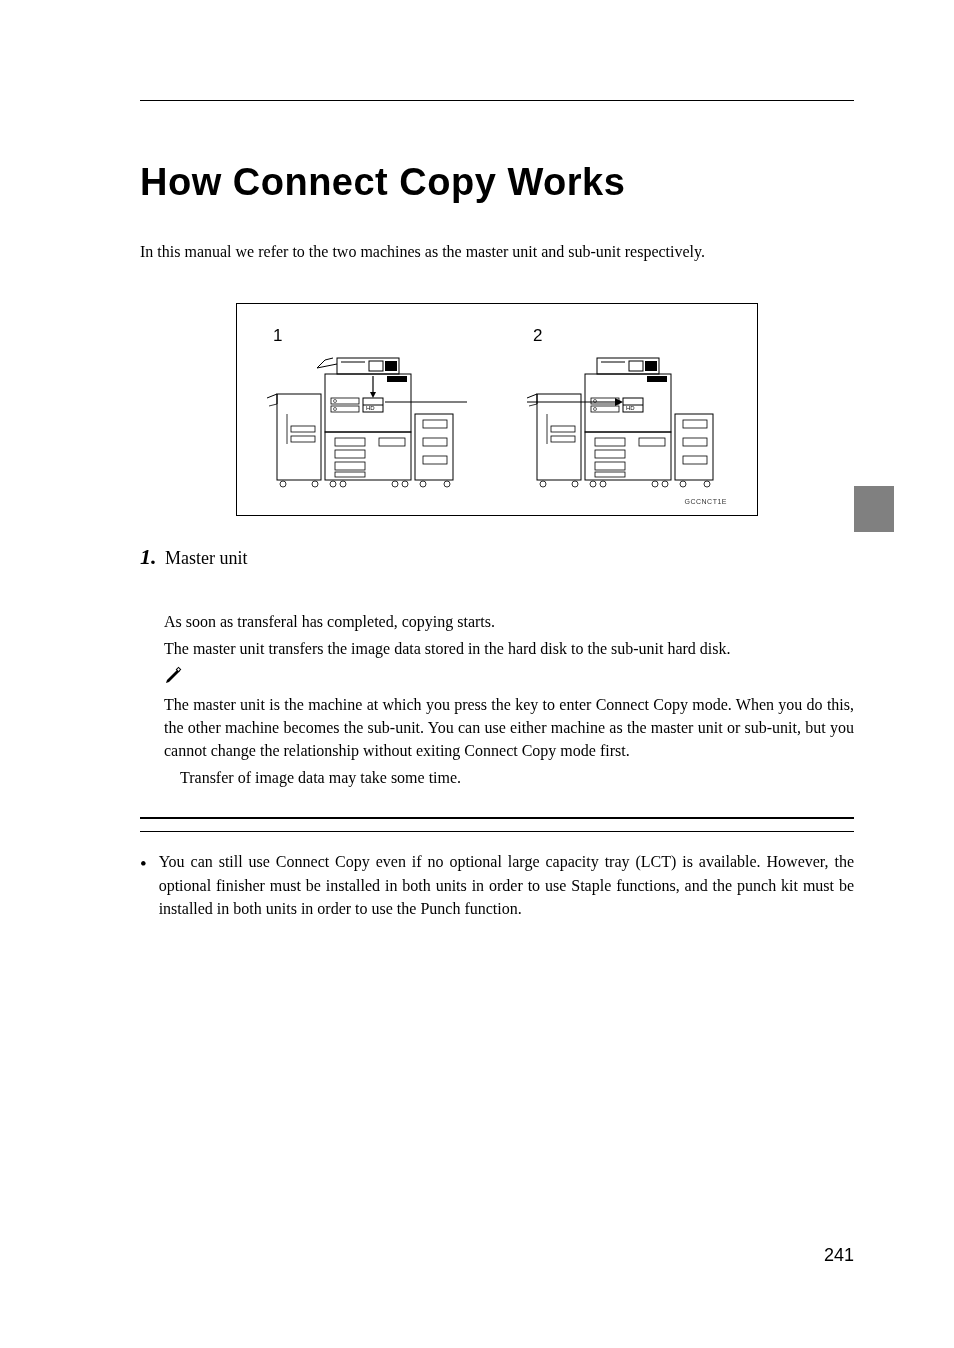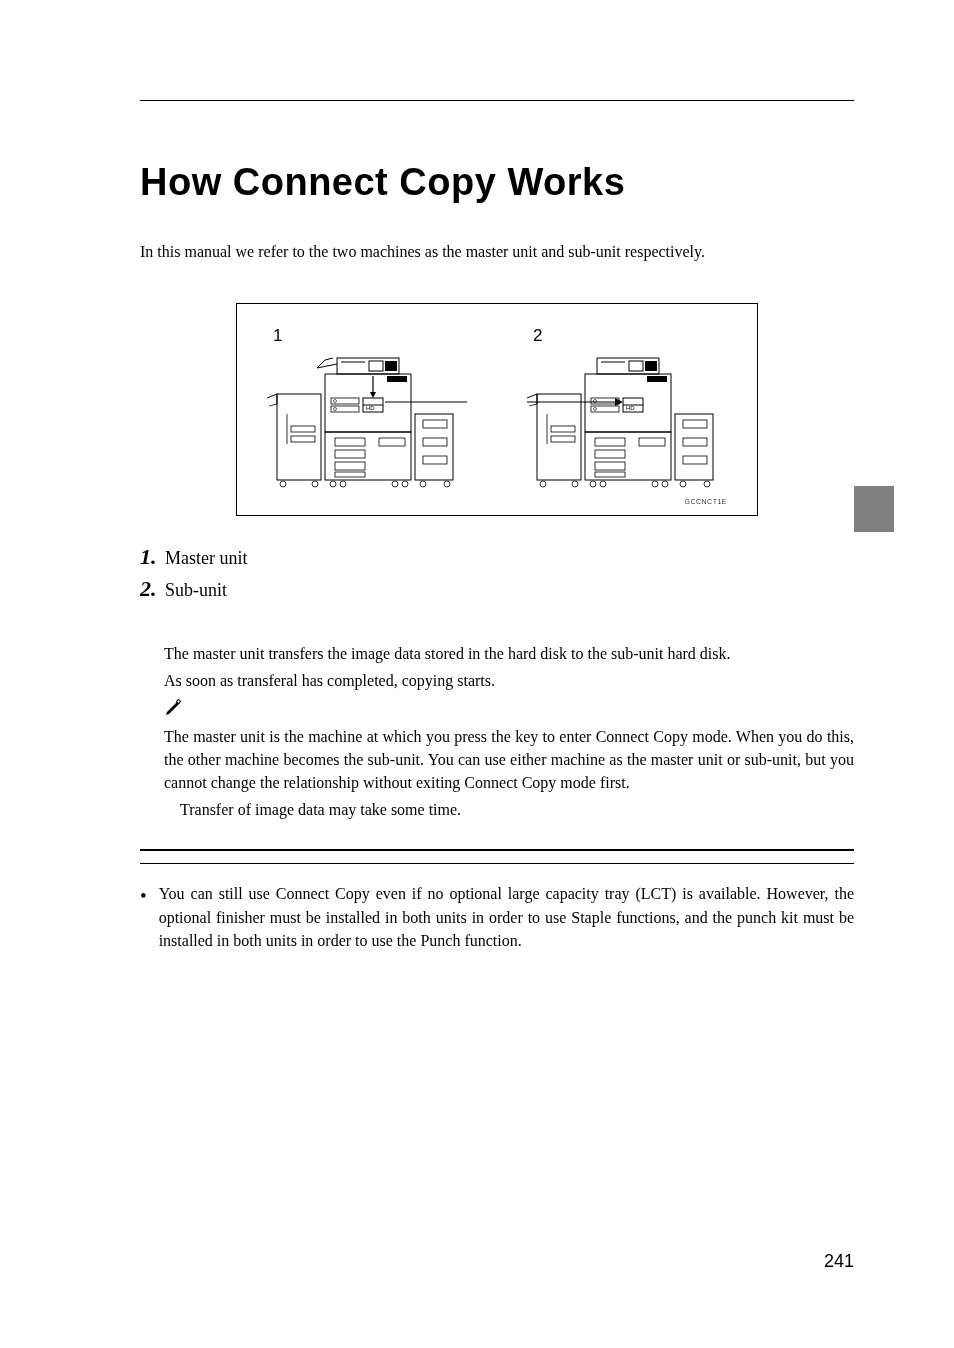--- a/index.html
+++ b/index.html
@@ -22,21 +22,21 @@
   .legend-label { font-weight: 400; }
   .section-block { margin-left: 24px; margin-bottom: 28px; }
   .para { margin-bottom: 4px; }
   .note-icon { display: inline-block; margin-bottom: 4px; }
   .note-text { margin-left: 16px; }
   .hr-strong { border: none; border-top: 2px solid #000; margin: 26px 0 12px 0; }
   .hr-thin { border: none; border-top: 1px solid #000; margin-bottom: 18px; }
   .bullet-block { display: flex; gap: 12px; font-size: 19px; line-height: 1.45; text-align: justify; }
   .bullet-marker { flex: 0 0 auto; }
   .side-tab { position: absolute; right: 60px; top: 486px; width: 40px; height: 46px; background: #808080; }
-  .page-num { position: absolute; right: 100px; bottom: 64px; font-family: Arial, Helvetica, sans-serif; font-size: 18px; }
+  .page-num { position: absolute; right: 100px; bottom: 70px; font-family: Arial, Helvetica, sans-serif; font-size: 18px; }
   .connect-key { border: 0; }
 </style>
 </head>
 <body>
 
 <div class="page">
   <div class="top-rule"></div>
 
   <h1 class="h1">How Connect Copy Works</h1>
 
@@ -160,30 +160,26 @@
       </div>
       <div class="fig-caption">GCCNCT1E</div>
     </div>
   </div>
 
   <div class="legend">
     <div class="legend-item">
       <span class="legend-num">1.</span>
       <span class="legend-label">Master unit</span>
     </div>
-    <div class="legend-item">
-      <span class="legend-num">2.</span>
-      <span class="legend-label">Sub-unit</span>
-    </div>
   </div>
 
 
   <div class="section-block">
+    <p class="body-text para">As soon as transferal has completed, copying starts.</p>
     <p class="body-text para">The master unit transfers the image data stored in the hard disk to the sub-unit hard disk.</p>
-    <p class="body-text para">As soon as transferal has completed, copying starts.</p>
 
     <span class="note-icon">
       <svg width="20" height="20" viewBox="0 0 20 20">
         <polygon points="3,15 14,4 16,6 5,17 2,18" fill="#000"></polygon>
         <rect x="13" y="3" width="3" height="3" transform="rotate(45 14.5 4.5)" fill="#fff" stroke="#000" stroke-width="1"></rect>
       </svg>
     </span>
     <p class="body-text para">
       <span>The master unit is the machine at which you press the </span><span class="connect-key"></span><span> key to enter Connect Copy mode. When you do this, the other machine becomes the sub-unit. You can use either machine as the master unit or sub-unit, but you cannot change the relationship without exiting Connect Copy mode first.</span>
     </p>

